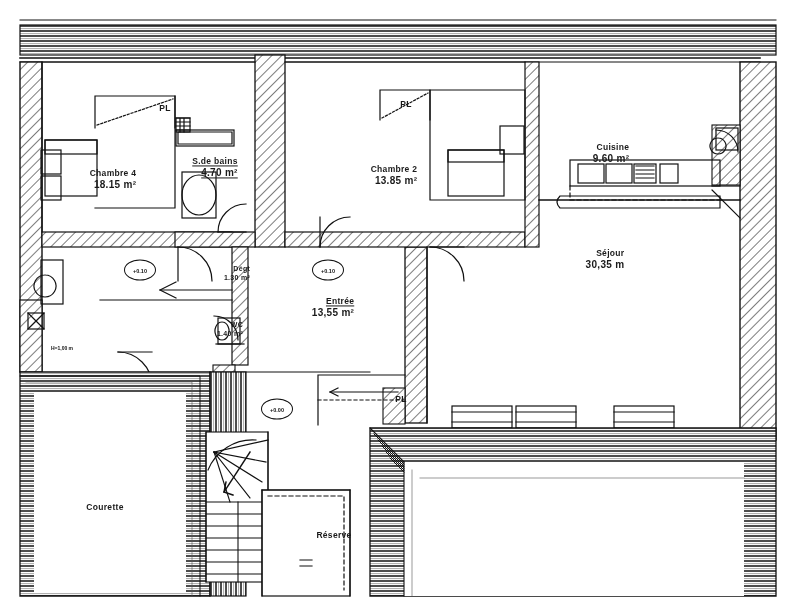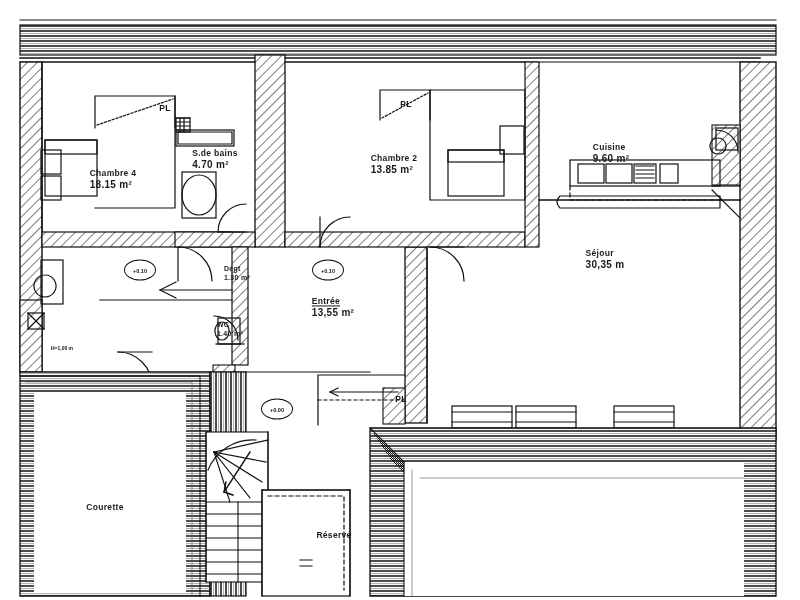--- a/index.html
+++ b/index.html
@@ -1,21 +1,21 @@
 <!DOCTYPE html>
 <html><head>
 <meta charset="utf-8">
 <title>Plan</title>
 <style>
   html,body{margin:0;padding:0;background:#ffffff;}
   body{width:800px;height:600px;overflow:hidden;
        font-family:"Liberation Sans", sans-serif;color:#111;}
   #plan{position:relative;width:800px;height:600px;background:#fff;}
   svg.layer{position:absolute;left:0;top:0;width:800px;height:600px;}
-  .lbl{position:absolute;text-align:left;line-height:1.25;
+  .lbl{position:absolute;text-align:right;line-height:1.25;
        font-family:"Liberation Sans", sans-serif;
        font-weight:bold;color:#1a1a1a;white-space:nowrap;
        transform:translate(-50%,-50%);}
   .lbl .nm{display:block;font-size:8.5px;letter-spacing:.3px;}
   .lbl .ar{display:block;font-size:10px;letter-spacing:.3px;}
   .lbl.under .nm{text-decoration:underline;}
   .lbl.sm .nm,.lbl.sm .ar{font-size:7px;}
   .lbl.pl{font-size:7.5px;font-weight:bold;}
   .lvl{position:absolute;transform:translate(-50%,-50%);
        width:30px;height:19px;border:1.2px solid #111;border-radius:50%;
@@ -230,26 +230,26 @@
 
       <rect x="8" y="8" width="784" height="584" fill="none" stroke="#ffffff" stroke-width="0"></rect>
     </g>
   </svg>
 
   <div class="lbl" style="left:113px;top:180px;">
     <span class="nm">Chambre 4</span>
     <span class="ar">18.15 m²</span>
   </div>
 
-  <div class="lbl" style="left:215px;top:160px;">
+  <div class="lbl" style="left:215px;top:168px;text-decoration:underline;">
     <span class="nm">S.de bains</span>
     <span class="ar">4.70 m²</span>
   </div>
 
-  <div class="lbl" style="left:394px;top:165px;">
+  <div class="lbl" style="left:394px;top:176px;">
     <span class="nm">Chambre 2</span>
     <span class="ar">13.85 m²</span>
   </div>
 
   <div class="lbl" style="left:611px;top:154px;">
     <span class="nm">Cuisine</span>
     <span class="ar">9.60 m²</span>
   </div>
 
   <div class="lbl" style="left:605px;top:260px;">

